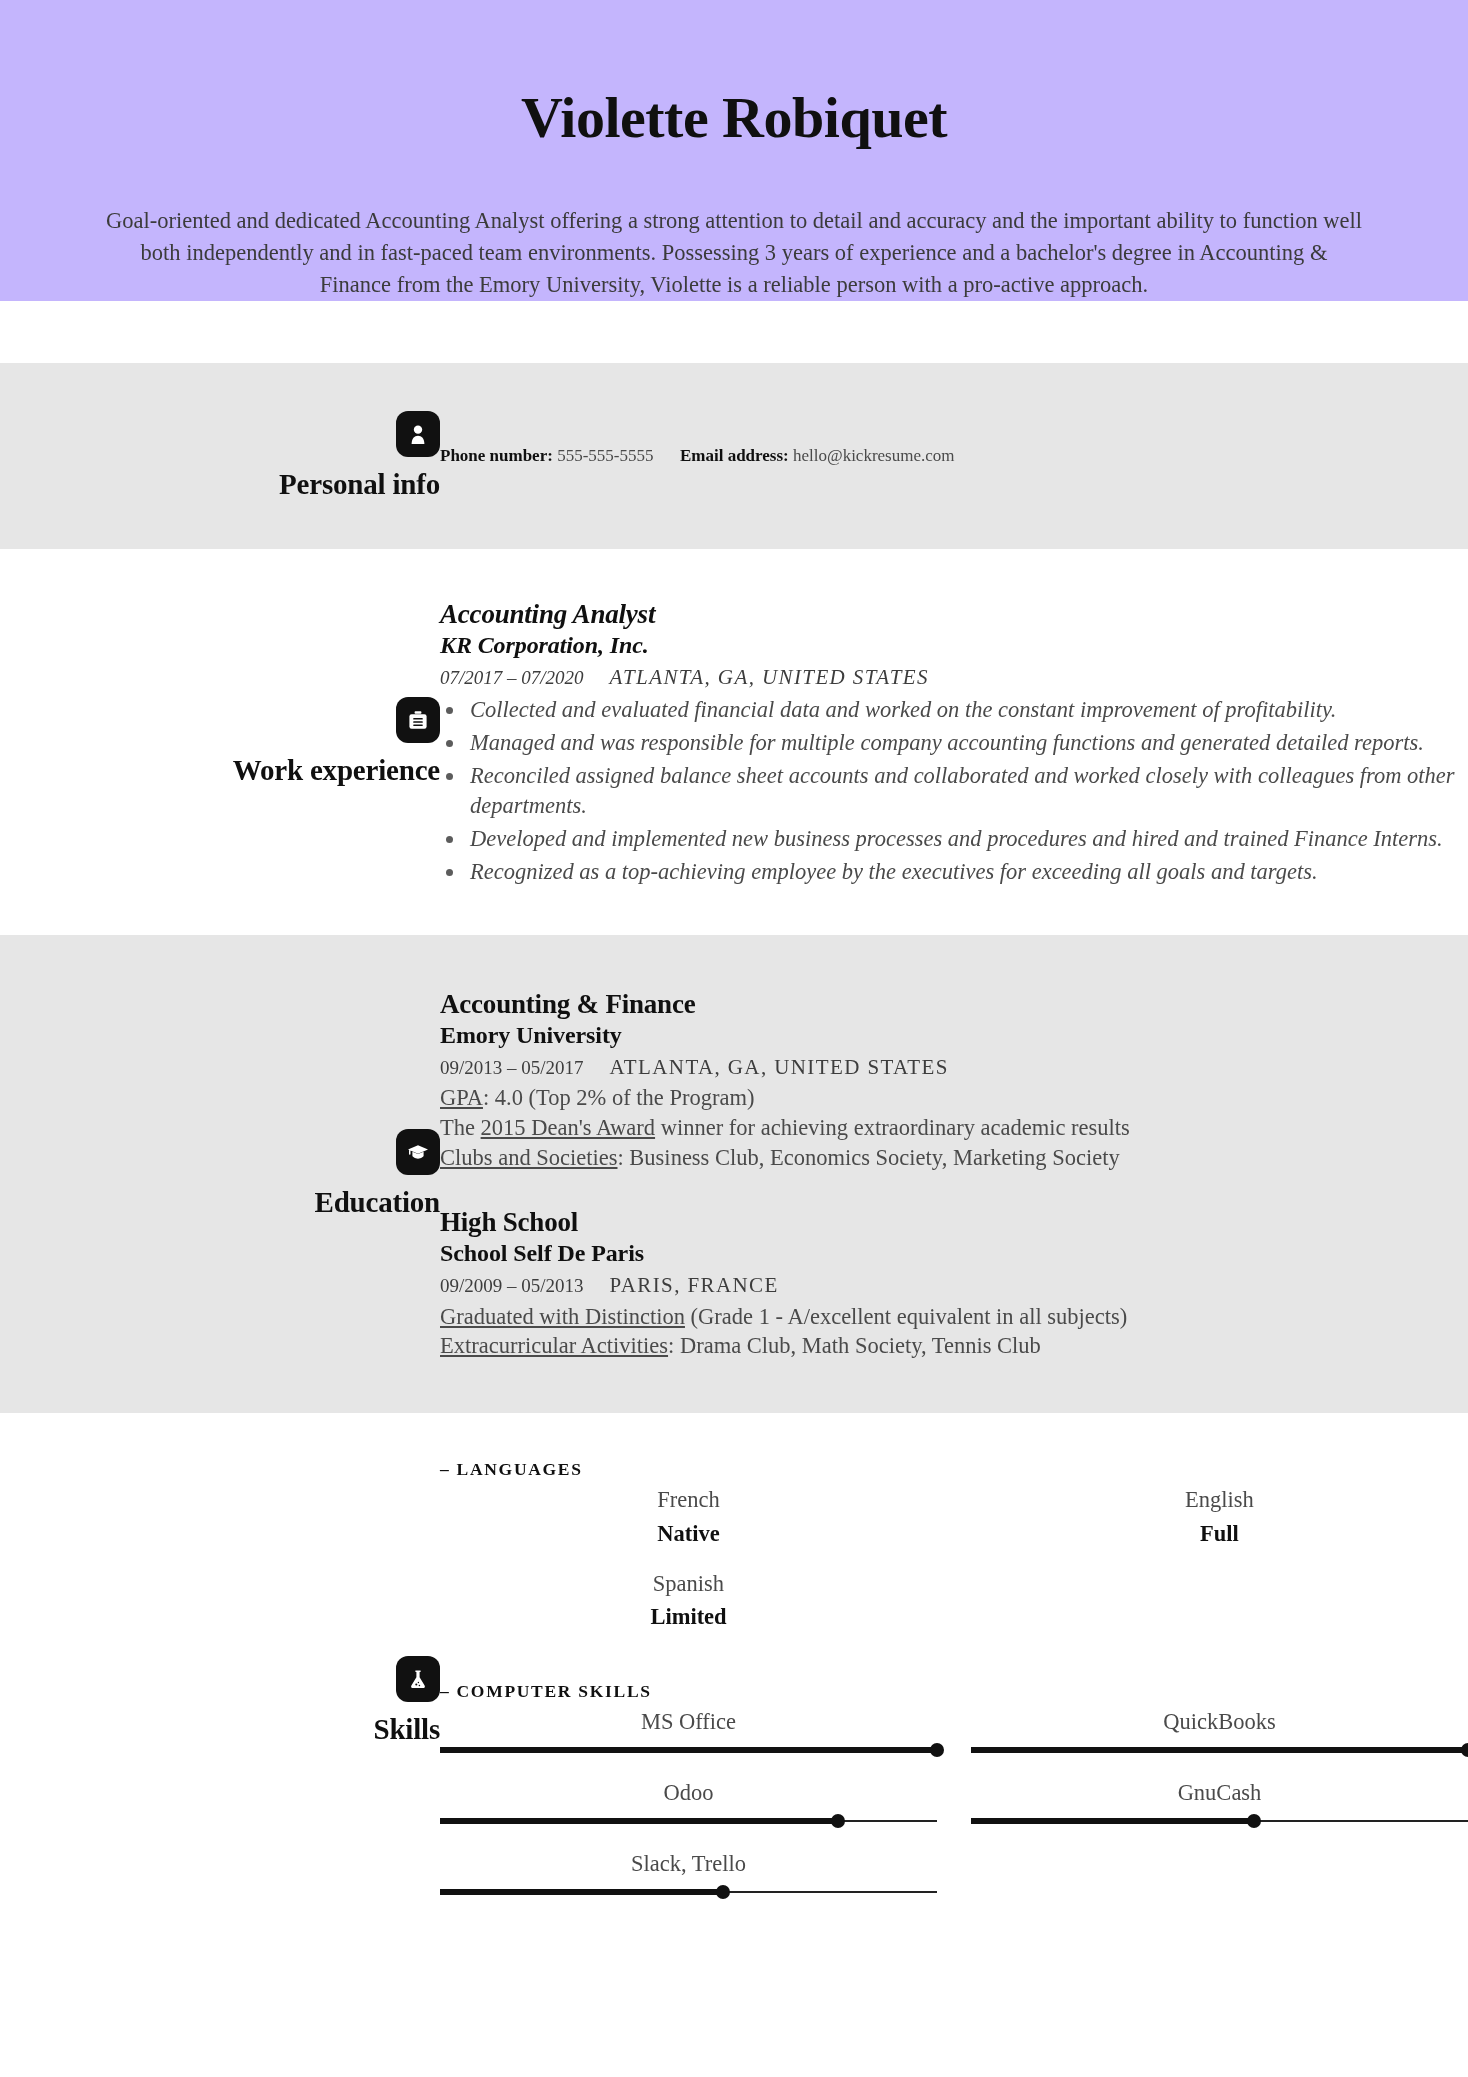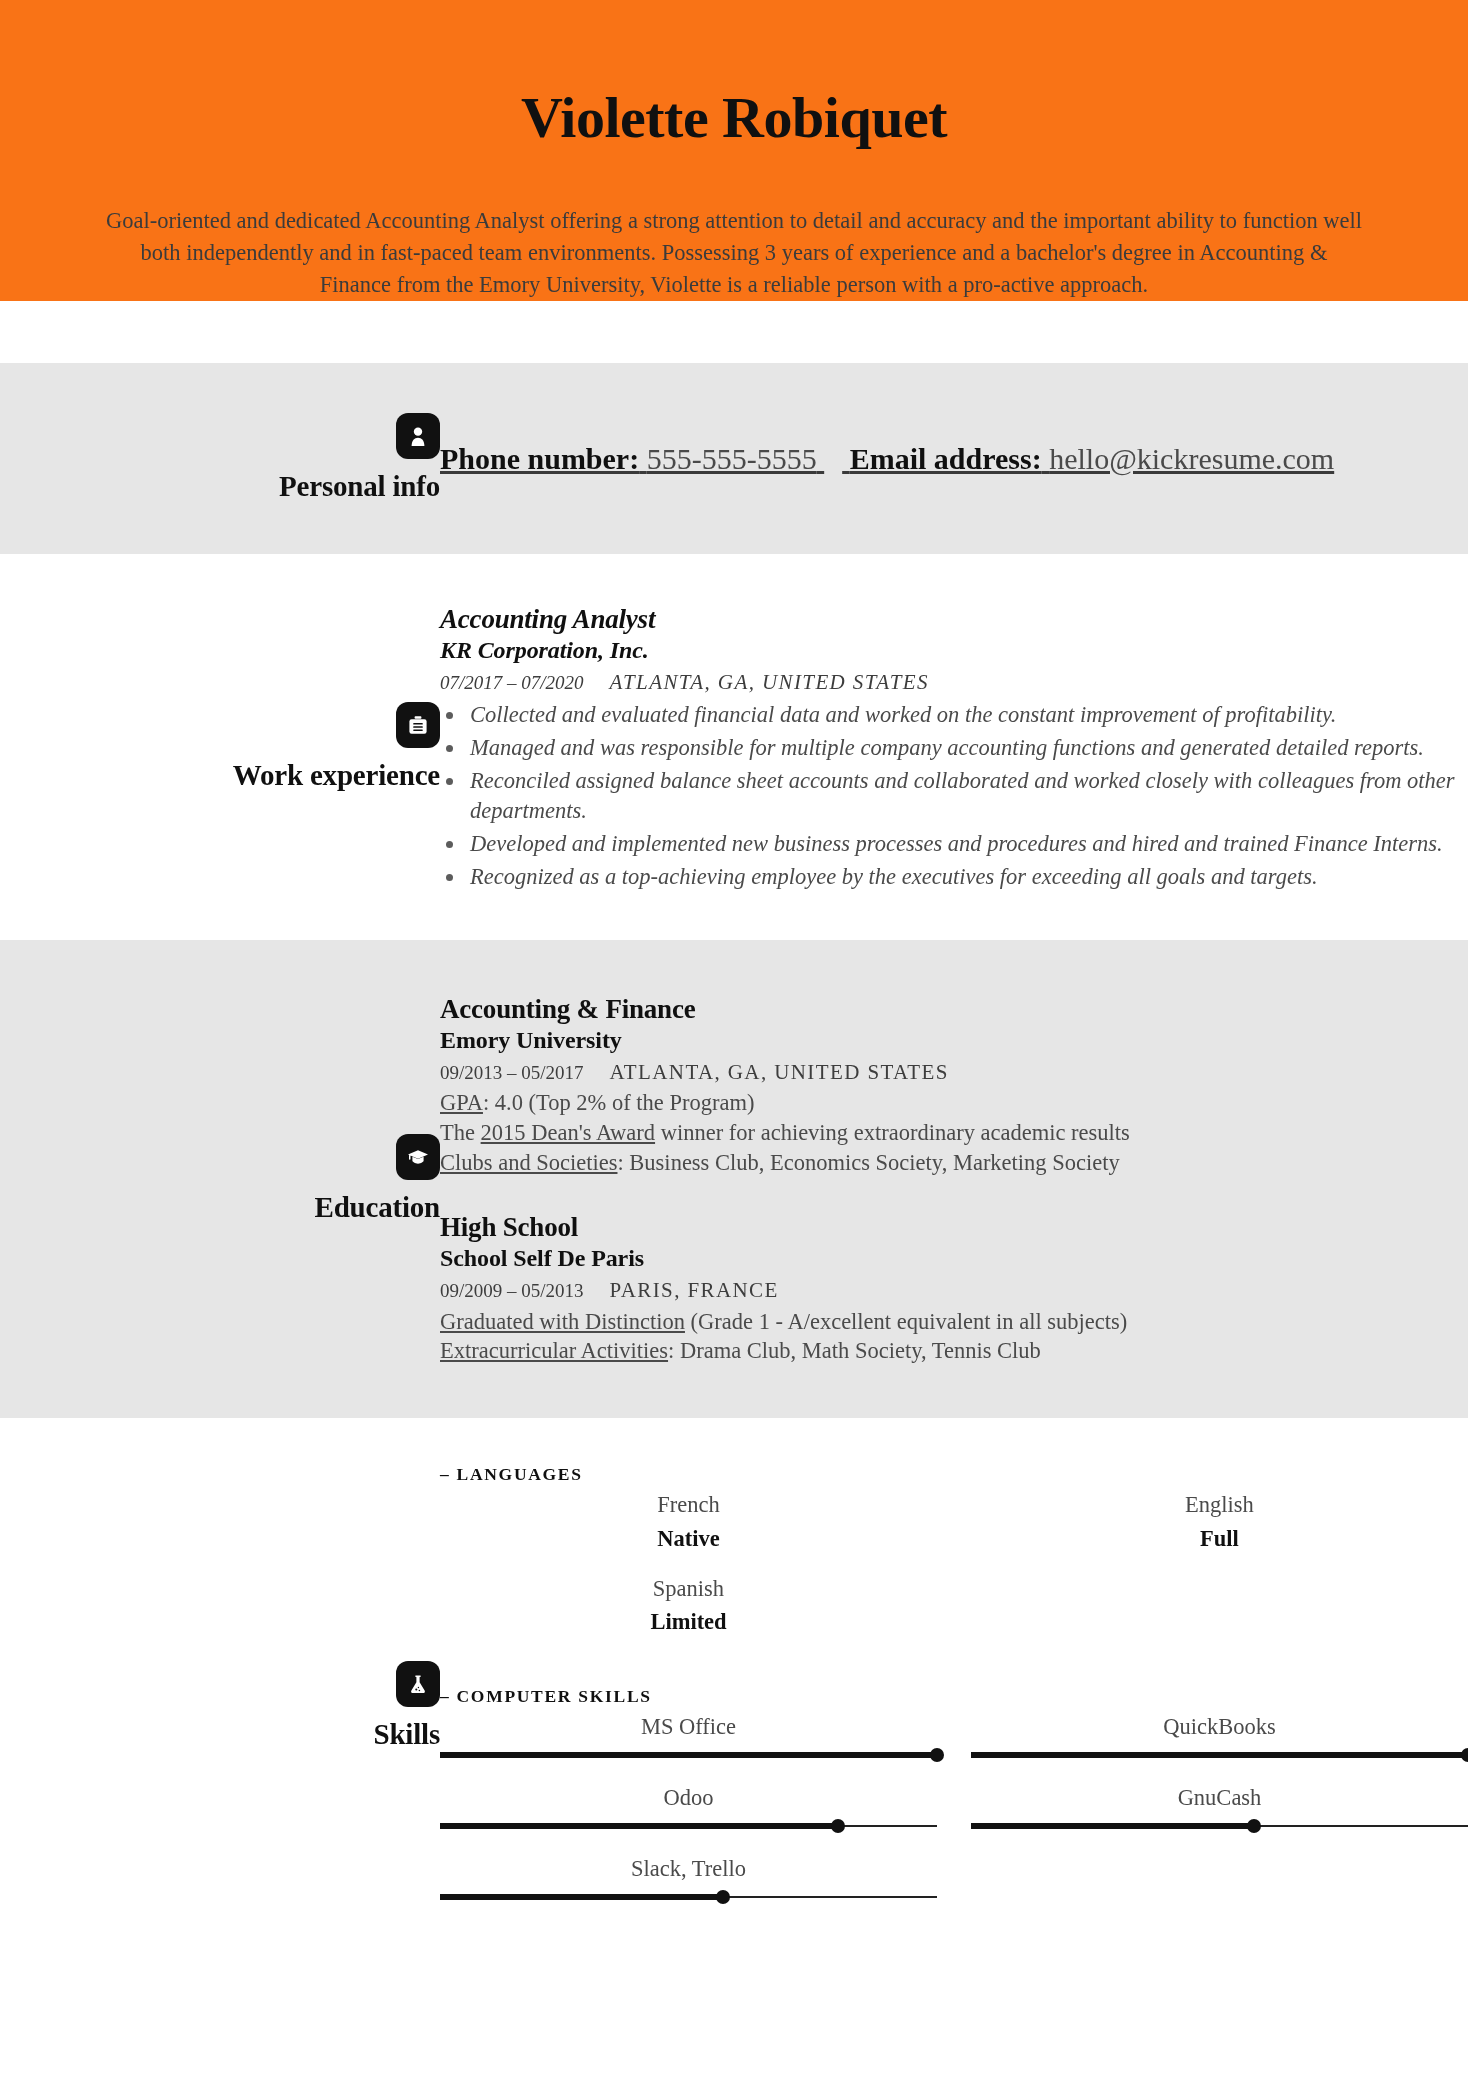--- a/index.html
+++ b/index.html
@@ -20,21 +20,21 @@
   .page {
     width: 1468px;
     min-height: 2077px;
     background: #fff;
     position: relative;
   }
 
   
   .header {
     padding: 88px 0 0 0;
-    background: #f97316;
+    background: #c4b5fd;
   }
   .cv-name {
     text-align: center;
     font-family: "Liberation Serif", "DejaVu Serif", serif;
     font-weight: 700;
     font-size: 58px;
     letter-spacing: -0.5px;
     color: #101010;
     line-height: 1.05;
     margin: 0;
@@ -95,24 +95,23 @@
   .sec-right {
     flex: 1 1 auto;
     box-sizing: border-box;
     padding: 0 120px 0 0;
   }
 
   
   .pi-band { min-height: 186px; align-items: center; }
   .pi-row {
     padding: 76px 0 76px 0;
-    font-size: 30px;
+    font-size: 17px;
     line-height: 1.3;
     white-space: nowrap;
-    text-decoration: underline;
   }
   .pi-label {
     font-weight: 700;
     color: #101010;
   }
   .pi-value { color: #4a4a4a; }
   .pi-gap { display: inline-block; width: 18px; }
 
   
   .entry { }

